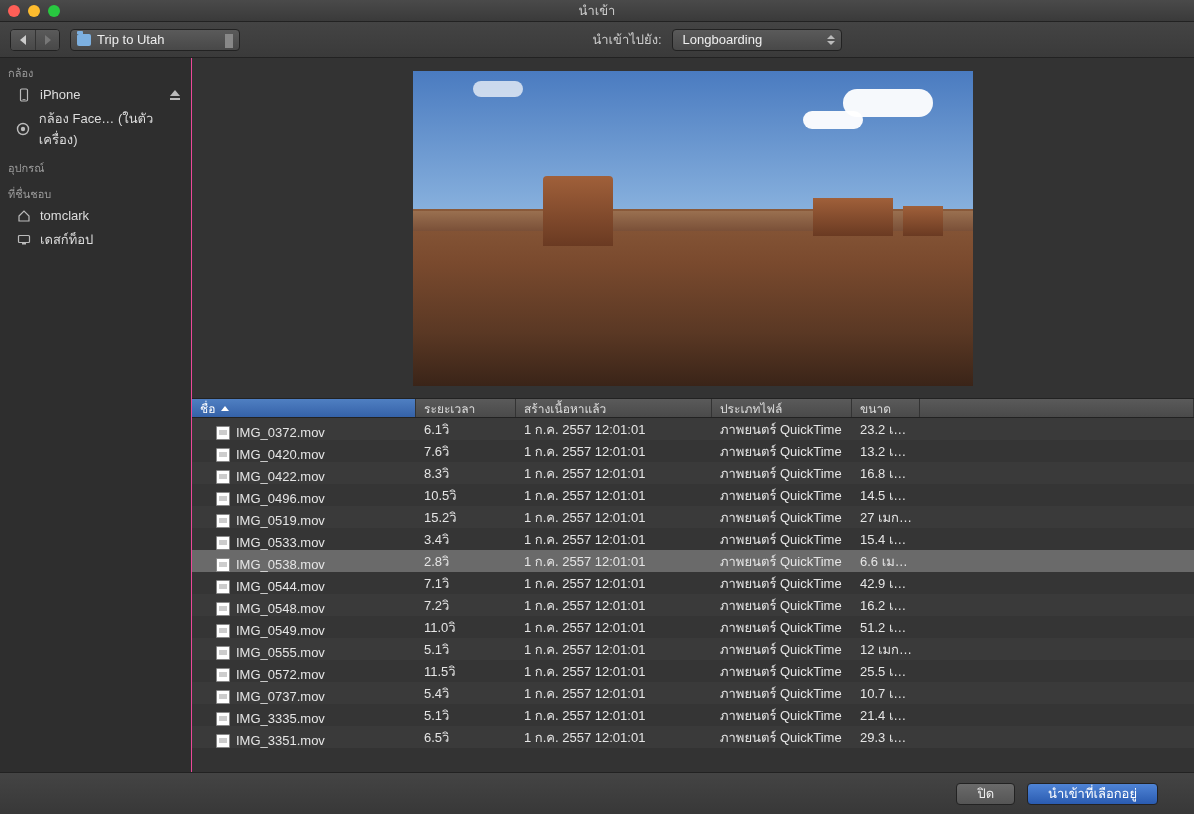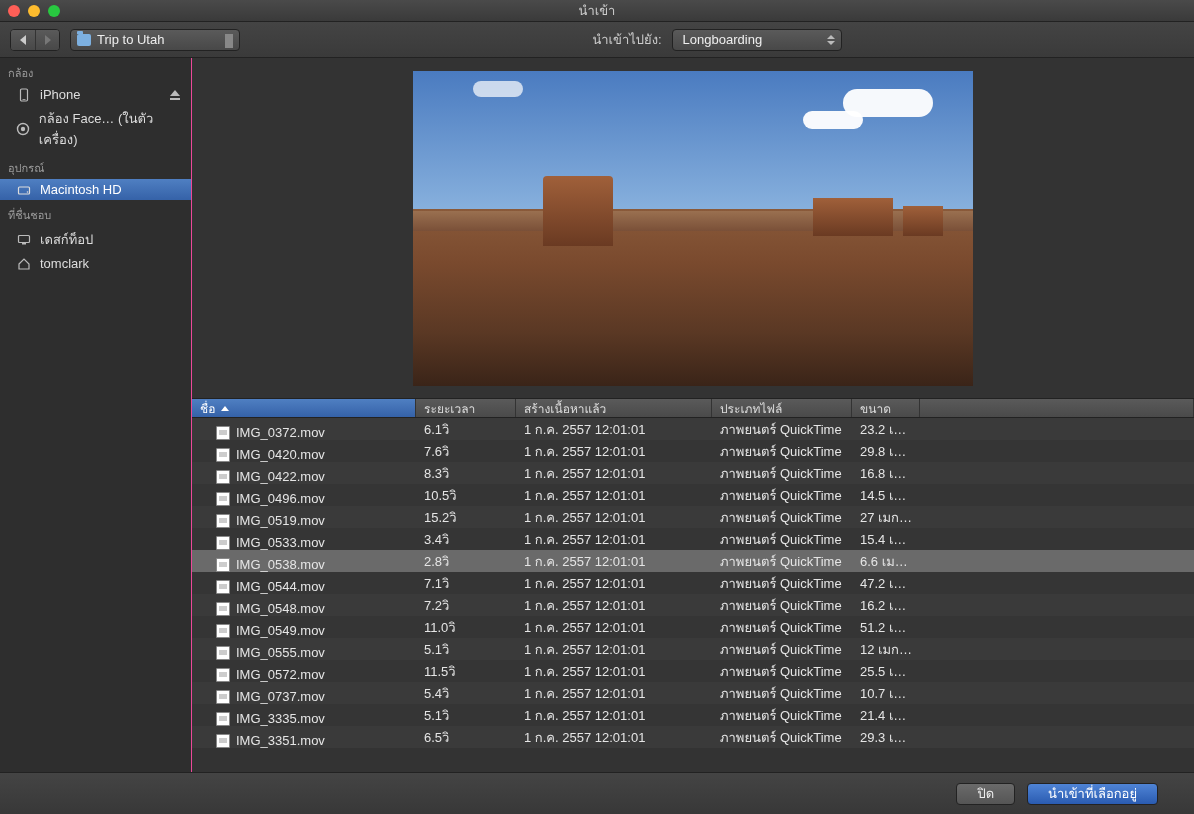--- a/index.html
+++ b/index.html
@@ -155,46 +155,37 @@
       <div class="sb-item">
         <span class="sb-icon">
           <svg width="14" height="14" viewBox="0 0 14 14">
             <circle cx="7" cy="7" r="5.5" fill="none" stroke="#bbb" stroke-width="1.4"></circle>
             <circle cx="7" cy="7" r="2.2" fill="#bbb"></circle>
           </svg>
         </span>
         <span>กล้อง Face… (ในตัวเครื่อง)</span>
       </div>
       <div class="sb-section-title">อุปกรณ์</div>
-      <div class="sb-item selected">
+      <div class="sb-section-title">ที่ชื่นชอบ</div>
+      <div class="sb-item">
         <span class="sb-icon">
           <svg width="14" height="14" viewBox="0 0 14 14">
-            <rect x="1.5" y="4" width="11" height="7" rx="1" fill="none" stroke="#ddd" stroke-width="1.2"></rect>
-            <circle cx="10.5" cy="9" r="0.8" fill="#ddd"></circle>
-          </svg>
-        </span>
-        <span>Macintosh HD</span>
-      </div>
-      <div class="sb-section-title">ที่ชื่นชอบ</div>
+            <path d="M2 7 L7 2 L12 7 L12 12 L2 12 Z" fill="none" stroke="#bbb" stroke-width="1.2"></path>
+          </svg>
+        </span>
+        <span>tomclark</span>
+      </div>
       <div class="sb-item">
         <span class="sb-icon">
           <svg width="14" height="14" viewBox="0 0 14 14">
             <rect x="1.5" y="2.5" width="11" height="7" rx="1" fill="none" stroke="#bbb" stroke-width="1.2"></rect>
             <rect x="5" y="10" width="4" height="1.5" fill="#bbb"></rect>
           </svg>
         </span>
         <span>เดสก์ท็อป</span>
-      </div>
-      <div class="sb-item">
-        <span class="sb-icon">
-          <svg width="14" height="14" viewBox="0 0 14 14">
-            <path d="M2 7 L7 2 L12 7 L12 12 L2 12 Z" fill="none" stroke="#bbb" stroke-width="1.2"></path>
-          </svg>
-        </span>
-        <span>tomclark</span>
       </div>
     </div>
   <div class="content">
     <div class="preview">
       <div class="preview-img">
         <div class="sky"></div>
         <div class="cloud c1"></div>
           <div class="cloud c2"></div>
           <div class="cloud c3"></div>
         <div class="ground"></div>
@@ -226,21 +217,21 @@
             <div class="td col-rest"></div>
           </div>
           <div class="tr">
             <div class="td col-name">
               <span class="file-icon"></span>
               <span>IMG_0420.mov</span>
             </div>
             <div class="td col-dur">7.6วิ</div>
             <div class="td col-date">1 ก.ค. 2557 12:01:01</div>
             <div class="td col-type">ภาพยนตร์ QuickTime</div>
-            <div class="td col-size">29.8 เมก…</div>
+            <div class="td col-size">13.2 เมก…</div>
             <div class="td col-rest"></div>
           </div>
           <div class="tr">
             <div class="td col-name">
               <span class="file-icon"></span>
               <span>IMG_0422.mov</span>
             </div>
             <div class="td col-dur">8.3วิ</div>
             <div class="td col-date">1 ก.ค. 2557 12:01:01</div>
             <div class="td col-type">ภาพยนตร์ QuickTime</div>
@@ -292,21 +283,21 @@
             <div class="td col-rest"></div>
           </div>
           <div class="tr">
             <div class="td col-name">
               <span class="file-icon"></span>
               <span>IMG_0544.mov</span>
             </div>
             <div class="td col-dur">7.1วิ</div>
             <div class="td col-date">1 ก.ค. 2557 12:01:01</div>
             <div class="td col-type">ภาพยนตร์ QuickTime</div>
-            <div class="td col-size">47.2 เมก…</div>
+            <div class="td col-size">42.9 เมก…</div>
             <div class="td col-rest"></div>
           </div>
           <div class="tr">
             <div class="td col-name">
               <span class="file-icon"></span>
               <span>IMG_0548.mov</span>
             </div>
             <div class="td col-dur">7.2วิ</div>
             <div class="td col-date">1 ก.ค. 2557 12:01:01</div>
             <div class="td col-type">ภาพยนตร์ QuickTime</div>

